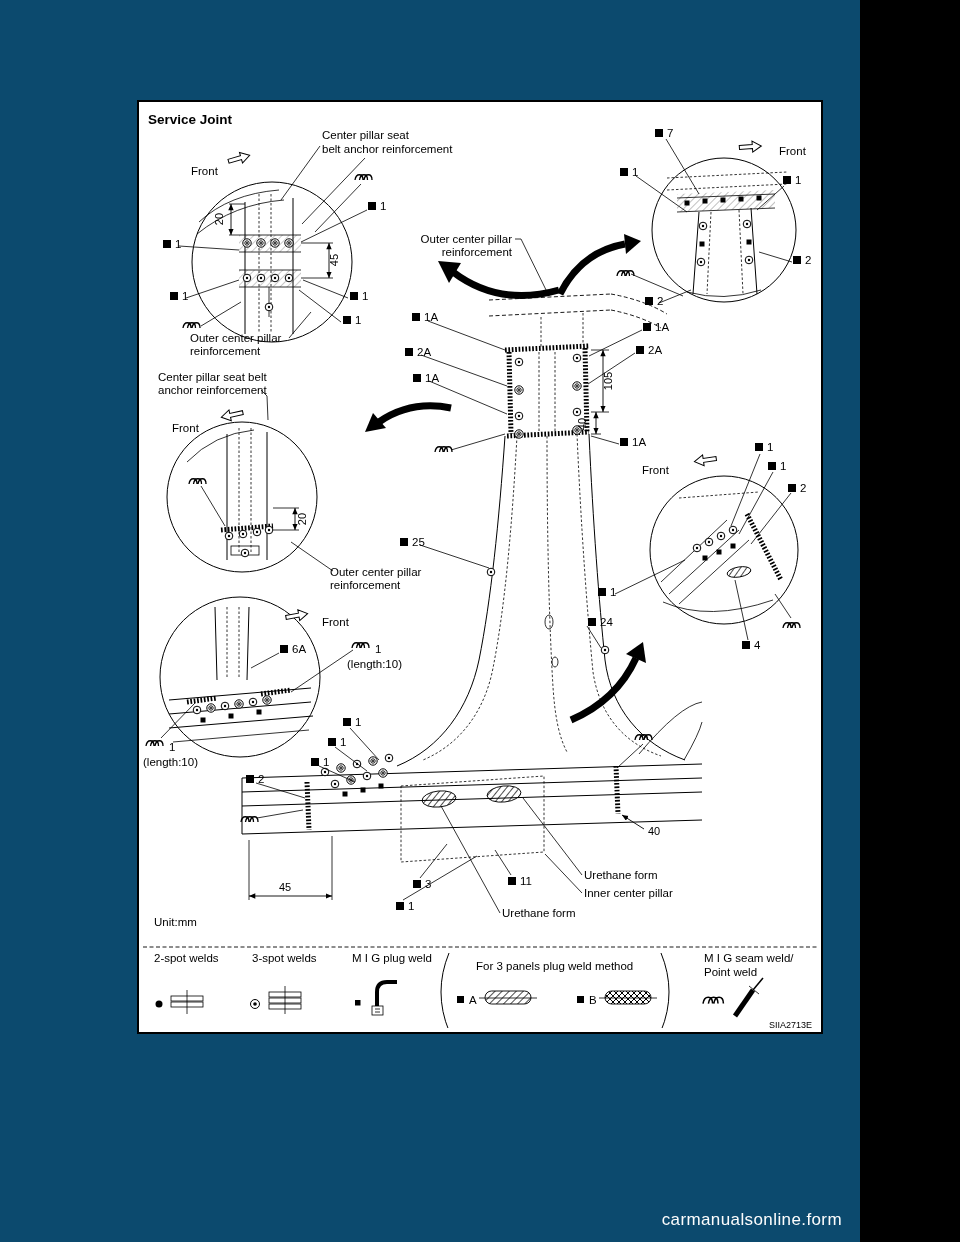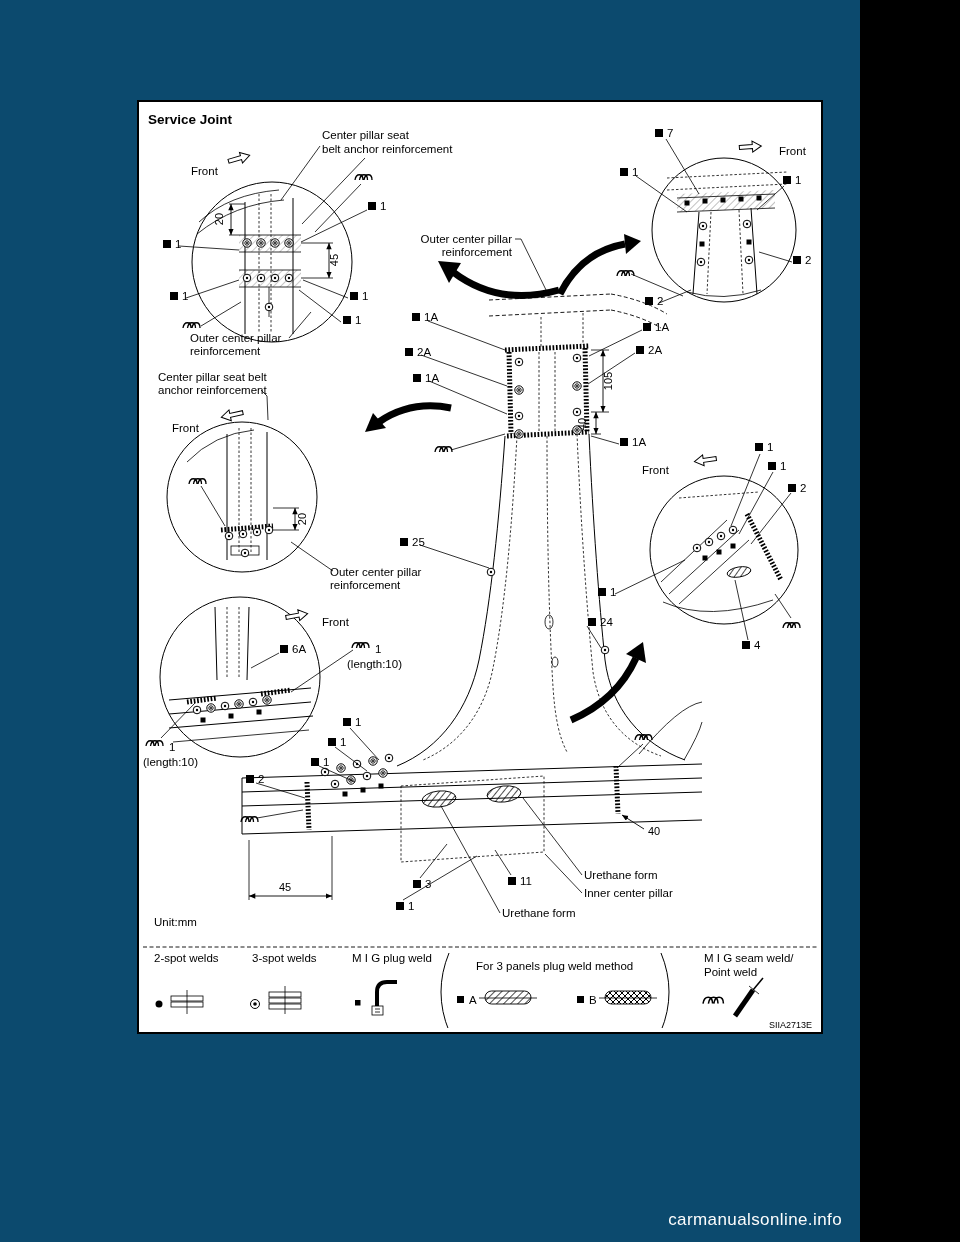--- a/index.html
+++ b/index.html
@@ -576,14 +576,14 @@
     <div class="tab active">BL</div>
     <div class="tab">J</div>
     <div class="tab">K</div>
     <div class="tab">L</div>
     <div class="tab">M</div>
     <div class="tab">N</div>
     <div class="tab">O</div>
     <div class="tab">P</div>
   </div>
 
-  <div class="watermark">carmanualsonline.info</div>
+  <div class="watermark">carmanualsonline.form</div>
 </div>
 
 </body></html>

